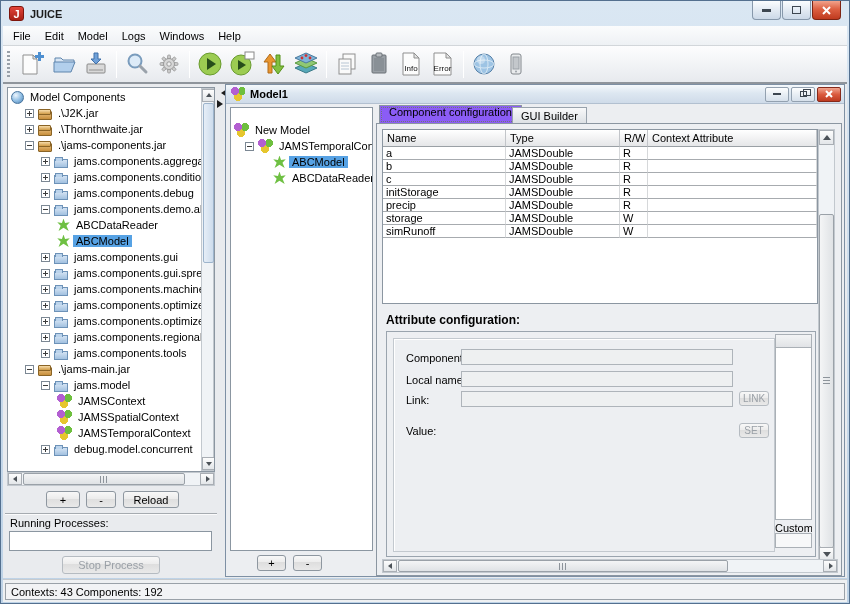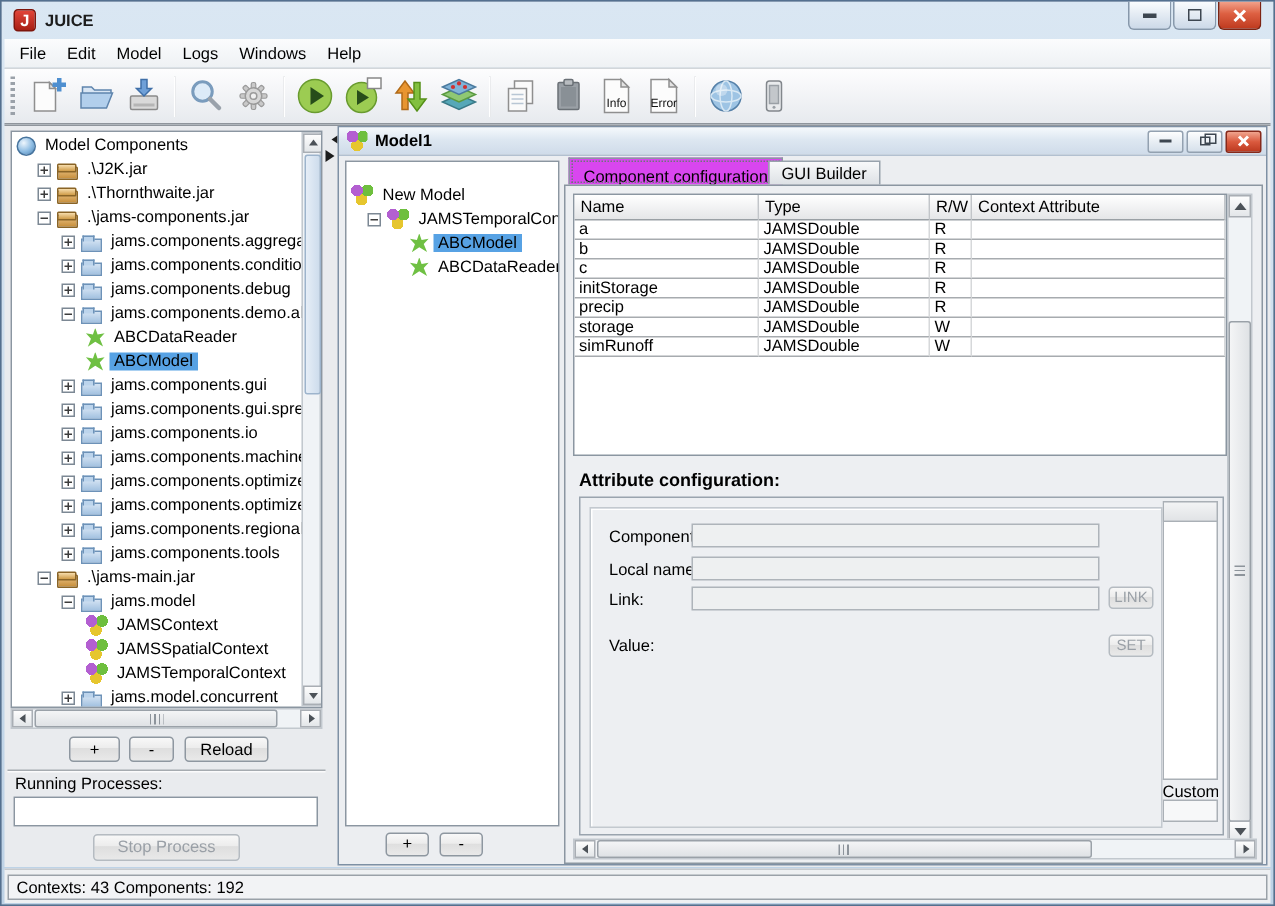--- a/index.html
+++ b/index.html
@@ -87,22 +87,22 @@
   .iframe{left:224px;top:83px;width:620px;height:493px;border:1px solid #7e90a4;background:#eceef1;}
   .ifr-title{position:absolute;left:0;top:0;right:0;height:19px;display:flex;align-items:center;padding-left:5px;
              background:linear-gradient(#f5f9fc,#dde7f1 45%,#cfdbe9);border-bottom:1px solid #b2c0d0;}
   .ifr-btn{width:24px;height:15px;border:1px solid #93a1b0;border-radius:2px;margin-left:2px;
            background:linear-gradient(#fdfefe,#e8eef4 50%,#d6e0eb);display:flex;align-items:center;justify-content:center;}
   .ifr-btn.close{background:linear-gradient(#f0a48e,#da5a3e 50%,#bd3a20);border-color:#86291a;}
   .g-res{width:7px;height:6px;border:1px solid #3d4650;position:relative;background:#eef2f6;}
   .g-res::before{content:"";position:absolute;left:2px;top:-3px;width:6px;height:5px;border:1px solid #3d4650;}
 
   
-  .tab-sel{height:19px;padding:0 9px;background:#d946ef;border:1px solid #8b96a1;border-bottom:none;
-           display:flex;align-items:flex-end;outline:1px dotted #70757b;outline-offset:-3px;}
+  .tab-sel{height:19px;padding:0 9px;background:#8b5cf6;border:1px solid #8b96a1;border-bottom:none;
+           display:flex;align-items:flex-start;outline:1px dotted #70757b;outline-offset:-3px;}
   .tab-un{height:17px;padding:0 8px;background:linear-gradient(#f8f9fa,#dde1e5);border:1px solid #98a2ac;
           display:flex;align-items:center;}
 
   .field{background:#eef0f1;border:1px solid #aeb4ba;height:16px;width:272px;font-family:"Liberation Sans",sans-serif;}
   .etched{border:1px solid #c3c9cf;box-shadow:inset 1px 1px 0 #fff;}
   .sep-line{height:2px;border-top:1px solid #a6abb0;border-bottom:1px solid #fbfbfc;}
 </style>
 </head>
 <body>
 
@@ -319,25 +319,20 @@
           <span class="lbl">jams.components.gui</span>
         </div>
       <div class="trow" style="padding-left:32px">
           <span class="exp plus"></span>
           <span class="ic ic-folder"></span>
           <span class="lbl">jams.components.gui.spreadsheet</span>
         </div>
       <div class="trow" style="padding-left:32px">
           <span class="exp plus"></span>
           <span class="ic ic-folder"></span>
-          <span class="lbl">jams.components.io</span>
-        </div>
-      <div class="trow" style="padding-left:32px">
-          <span class="exp plus"></span>
-          <span class="ic ic-folder"></span>
           <span class="lbl">jams.components.machineLearning</span>
         </div>
       <div class="trow" style="padding-left:32px">
           <span class="exp plus"></span>
           <span class="ic ic-folder"></span>
           <span class="lbl">jams.components.optimizer</span>
         </div>
       <div class="trow" style="padding-left:32px">
           <span class="exp plus"></span>
           <span class="ic ic-folder"></span>
@@ -371,21 +366,21 @@
           <span class="ic ic-ctx"></span>
           <span class="lbl">JAMSSpatialContext</span>
         </div>
       <div class="trow" style="padding-left:48px">
           <span class="ic ic-ctx"></span>
           <span class="lbl">JAMSTemporalContext</span>
         </div>
       <div class="trow" style="padding-left:32px">
           <span class="exp plus"></span>
           <span class="ic ic-folder"></span>
-          <span class="lbl">jams.model.concurrent</span>
+          <span class="lbl">debug.model.concurrent</span>
         </div>
     </div>
 
     <div class="sb-track" style="position:absolute;right:0;top:0;width:13px;height:100%;">
       <div class="sb-btn" style="left:0;top:0;width:13px;height:13px;">
           <span class="t-up" style="border-width:3px;border-bottom-width:4px;"></span>
         </div>
       <div class="sb-thumb" style="left:0;top:14px;width:11px;height:160px;margin-left:1px;background:linear-gradient(90deg,#e6eef7,#cddcec);border-color:#9db4cc;"></div>
       <div class="sb-btn" style="left:0;bottom:0;width:13px;height:13px;">
           <span class="t-dn" style="border-width:3px;border-top-width:4px;"></span>

